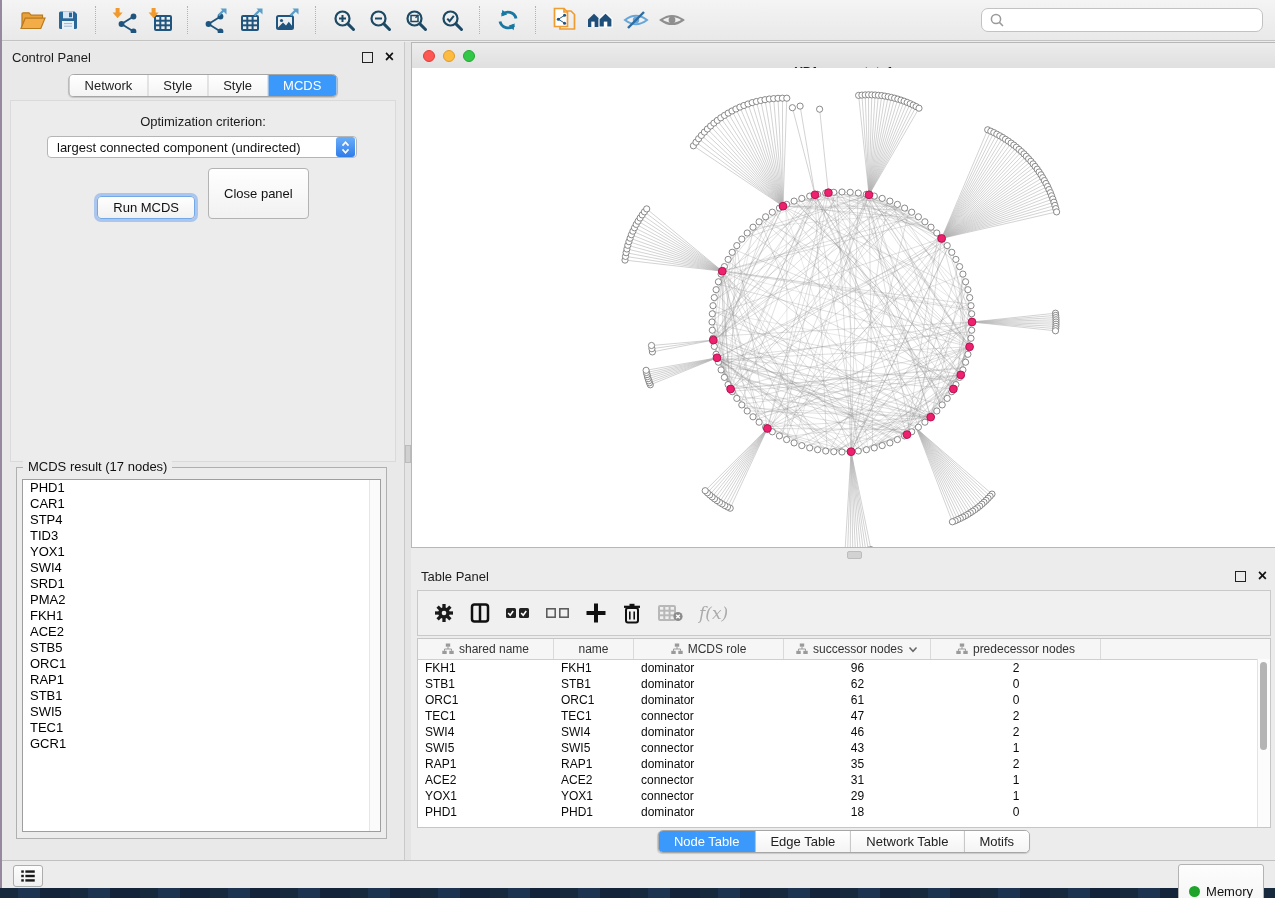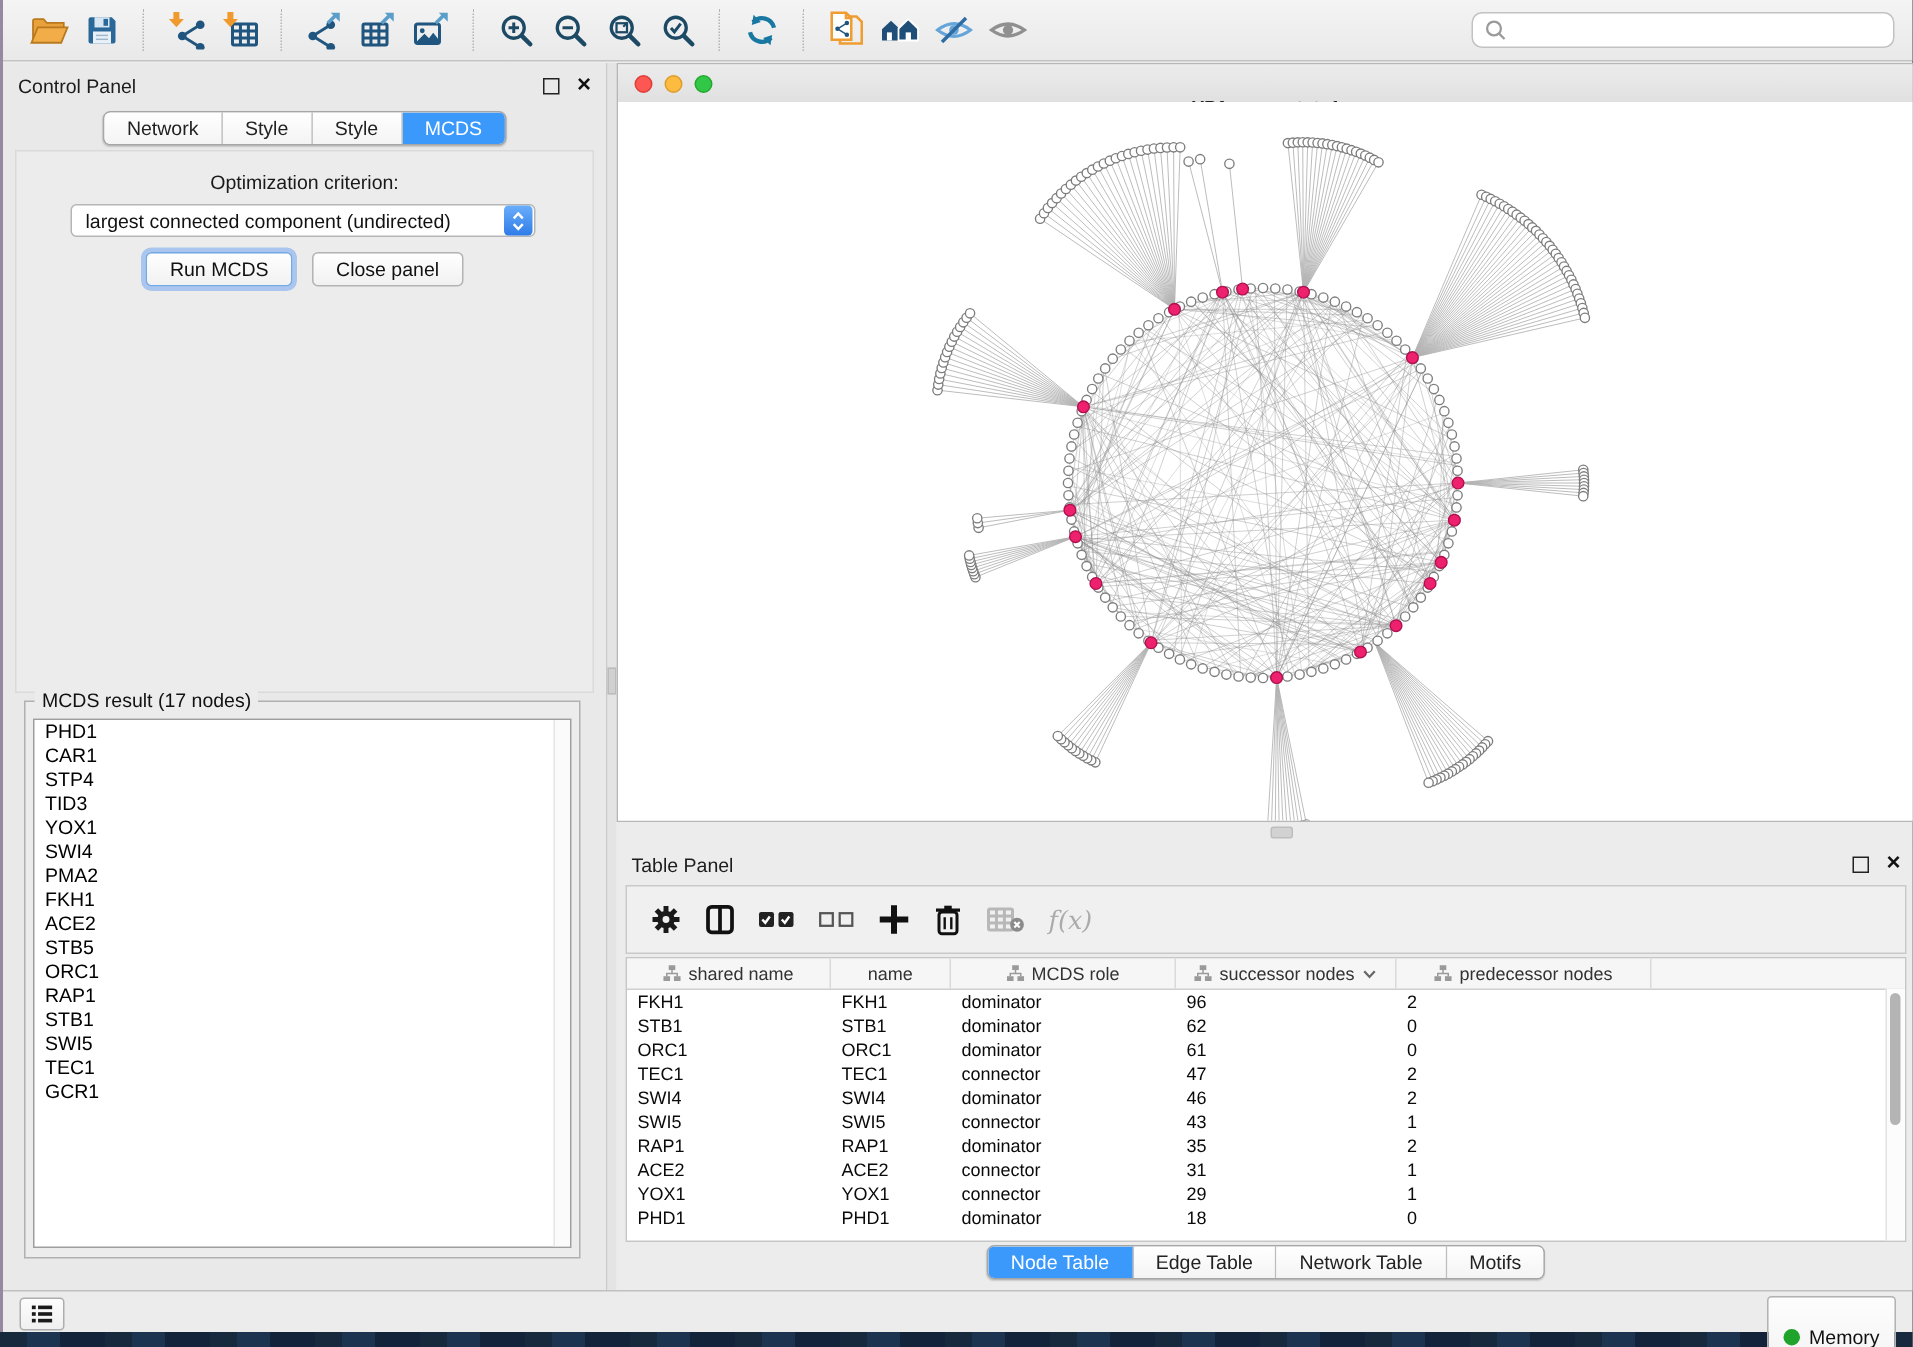--- a/index.html
+++ b/index.html
@@ -34,21 +34,21 @@
   .cp-tabs{top:32px;}
   .cp-content{position:absolute;left:8px;right:8px;top:58px;height:360px;background:#ececec;border:1px solid #dadada;}
   .opt-label{position:absolute;top:13px;left:0;right:0;text-align:center;font-size:13px;color:#1a1a1a;}
   .dropdown{position:absolute;left:36px;right:38px;top:35px;height:22px;background:#fff;border:1px solid #b5b5b5;border-radius:4px;
     display:flex;align-items:center;box-sizing:border-box;}
   .dropdown-text{flex:1;font-size:13px;padding-left:9px;color:#111;white-space:nowrap;}
   .dropdown-spinner{width:19px;height:20px;border-radius:3px;background:linear-gradient(#6aaefb,#2f7ce8);margin-right:1px;
     display:flex;align-items:center;justify-content:center;}
   .btn-row{position:absolute;top:67px;left:0;right:0;display:flex;justify-content:center;gap:13px;}
   .btn{font-size:13px;padding:3px 15px;background:linear-gradient(#ffffff,#f1f1f1);border:1px solid #b3b3b3;border-radius:4px;color:#111;}
-  .btn.focused{border-color:#74a9e8;box-shadow:0 0 0 3px rgba(106,160,240,.5);}
+  .btn.focused{border-color:#74a9e8;box-shadow:0 0 0 3px rgba(106,160,240,.5);margin-top:28px;}
   .fieldset{position:absolute;left:14px;right:17px;top:425px;height:372px;border:1px solid #b0b0b0;background:#ececec;box-sizing:border-box;}
   .legend{position:absolute;top:-9px;left:6px;background:#ececec;padding:0 5px;font-size:13px;color:#111;}
   .mcds-list{position:absolute;left:5px;right:5px;top:11px;bottom:6px;background:#fff;border:1px solid #9e9e9e;overflow:hidden;}
   .mcds-scroll{position:absolute;right:0;top:0;bottom:0;width:10px;background:#fbfbfb;border-left:1px solid #e6e6e6;}
   .mcds-item{font-size:13px;line-height:16px;padding:0 7px;color:#000;}
 
   
   .vsplit{position:absolute;left:403px;top:42px;width:6px;height:818px;background:#e4e4e4;}
   .vsplit .handle{position:absolute;top:403px;left:0px;width:6px;height:18px;background:#d0d0d0;border:1px solid #bbb;box-sizing:border-box;}
   .hsplit{position:absolute;left:409px;top:548px;width:866px;height:15px;background:#ececec;}
@@ -69,21 +69,21 @@
   .table-panel{position:absolute;left:409px;top:563px;width:866px;height:297px;background:#ececec;}
   .tp-toolbar{position:absolute;left:6px;right:6px;top:27px;height:46px;background:#f0f0f0;border:1px solid #c9c9c9;
     display:flex;align-items:center;gap:14px;padding:0 15px;box-sizing:border-box;}
   .tp-btn{display:flex;align-items:center;justify-content:center;}
   .tbl{position:absolute;left:6px;right:6px;top:75px;height:190px;background:#fff;border:1px solid #c6c6c6;box-sizing:border-box;overflow:hidden;}
   .tbl-head{display:flex;height:20px;background:#f6f6f6;border-bottom:1px solid #cfcfcf;}
   .th{display:flex;align-items:center;justify-content:center;gap:5px;font-size:12px;color:#333;border-right:1px solid #dadada;box-sizing:border-box;padding:0 4px;}
   .th-fill{flex:1;border-right:none;}
   .tr{display:flex;height:16px;align-items:center;}
   .td{font-size:12px;color:#0a0a0a;padding:0 7px;box-sizing:border-box;white-space:nowrap;overflow:hidden;}
-  .td.right{text-align:left;}
+  .td.right{text-align:center;}
   .tbl-scroll{position:absolute;right:0;top:20px;bottom:0;width:12px;background:#fcfcfc;border-left:1px solid #e3e3e3;}
   .tbl-thumb{position:absolute;left:2px;top:3px;width:7px;height:88px;background:#b4b4b4;border-radius:4px;}
   .tp-tabs{bottom:7px;}
 
   
   .statusbar{position:absolute;left:0;bottom:0;width:100%;height:28px;background:#ececec;border-top:1px solid #c0c0c0;box-sizing:border-box;}
   .list-btn{position:absolute;left:11px;top:4px;width:28px;height:20px;background:linear-gradient(#fdfdfd,#f0f0f0);
     border:1px solid #adadad;border-radius:3px;display:flex;align-items:center;justify-content:center;}
   .mem-btn{position:absolute;right:11px;top:3px;height:21px;background:linear-gradient(#fdfdfd,#f2f2f2);border:1px solid #b3b3b3;border-radius:3px;
     display:flex;align-items:center;gap:6px;padding:16px 10px;font-size:13px;color:#111;}
@@ -291,20 +291,21 @@
     <div class="fieldset">
       <span class="legend">MCDS result (17 nodes)</span>
       <div class="mcds-list" id="mcds-list">
         <div class="mcds-scroll"></div>
       <div class="mcds-item">PHD1</div>
           <div class="mcds-item">CAR1</div>
           <div class="mcds-item">STP4</div>
           <div class="mcds-item">TID3</div>
           <div class="mcds-item">YOX1</div>
           <div class="mcds-item">SWI4</div>
+          <div class="mcds-item">SRD1</div>
           <div class="mcds-item">PMA2</div>
           <div class="mcds-item">FKH1</div>
           <div class="mcds-item">ACE2</div>
           <div class="mcds-item">STB5</div>
           <div class="mcds-item">ORC1</div>
           <div class="mcds-item">RAP1</div>
           <div class="mcds-item">STB1</div>
           <div class="mcds-item">SWI5</div>
           <div class="mcds-item">TEC1</div>
           <div class="mcds-item">GCR1</div>

